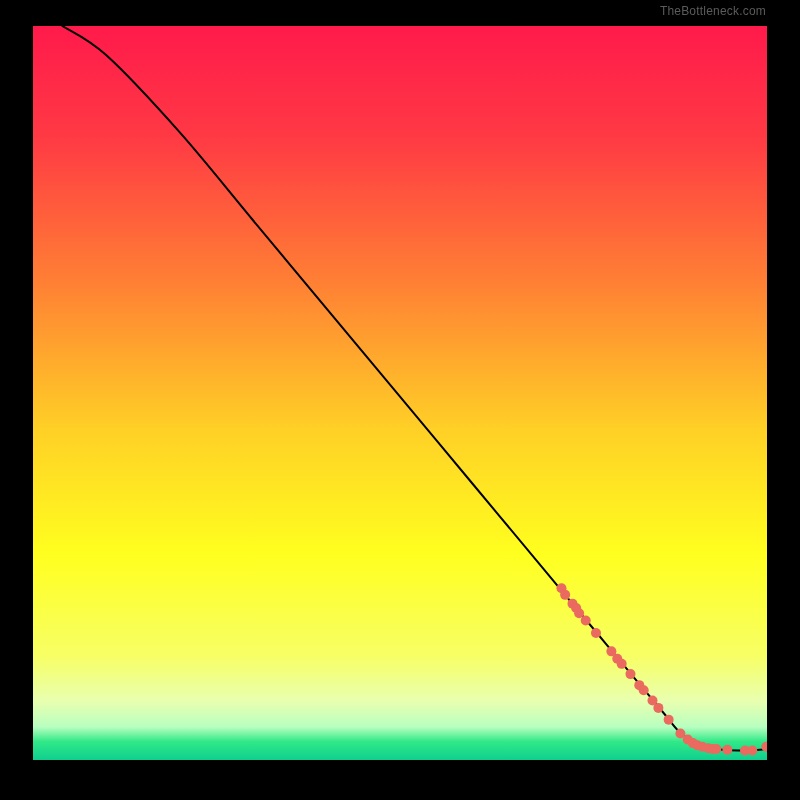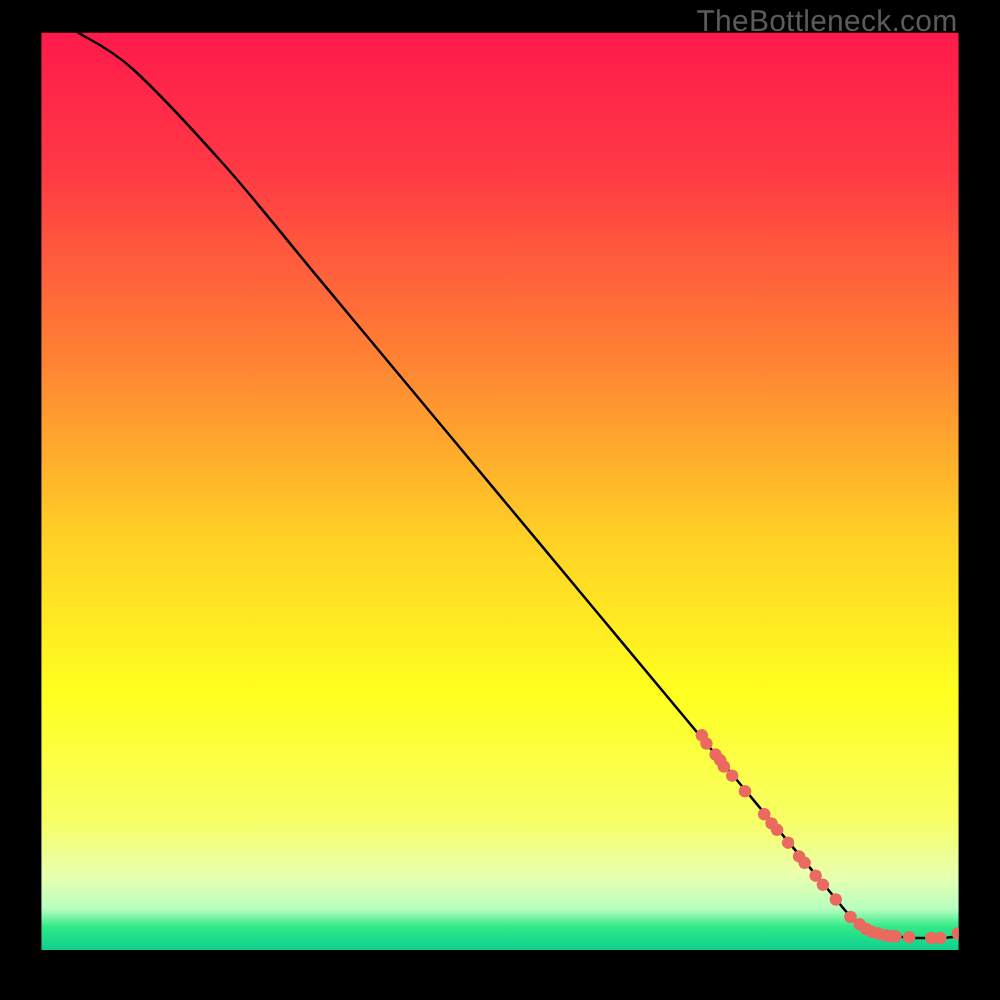--- a/index.html
+++ b/index.html
@@ -20,21 +20,21 @@
   }
   .plot {
     position: absolute;
     inset: 0;
   }
   .watermark {
     position: absolute;
     top: 4px;
     right: 34px;
     color: #5b5b5b;
-    font-size: 24px;
+    font-size: 12px;
     font-weight: 500;
     letter-spacing: 0.2px;
     user-select: none;
   }
 </style>
 </head>
 <body>
 
 <div class="watermark">TheBottleneck.com</div>
 

